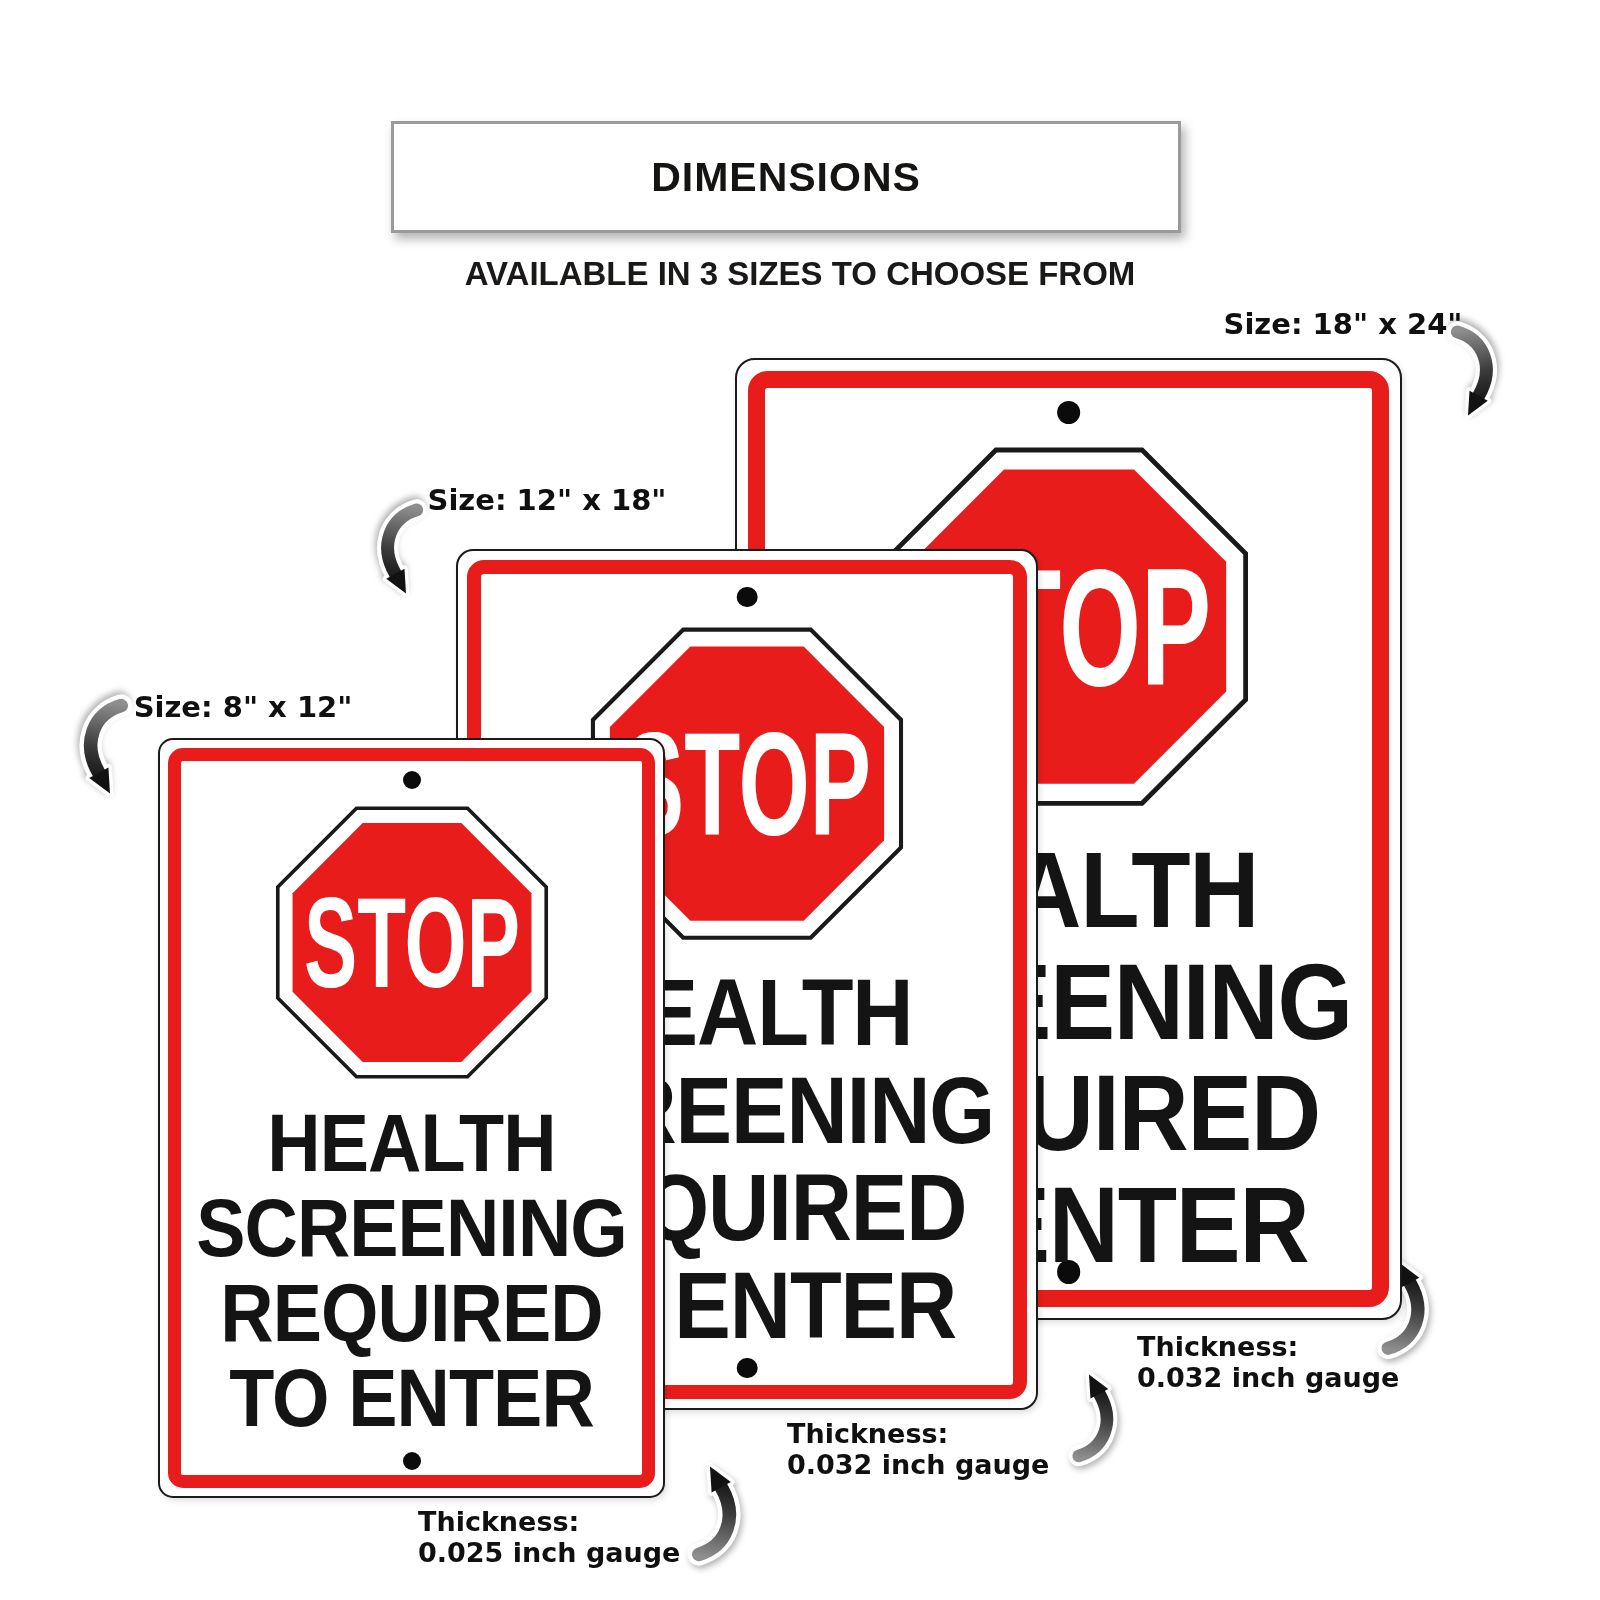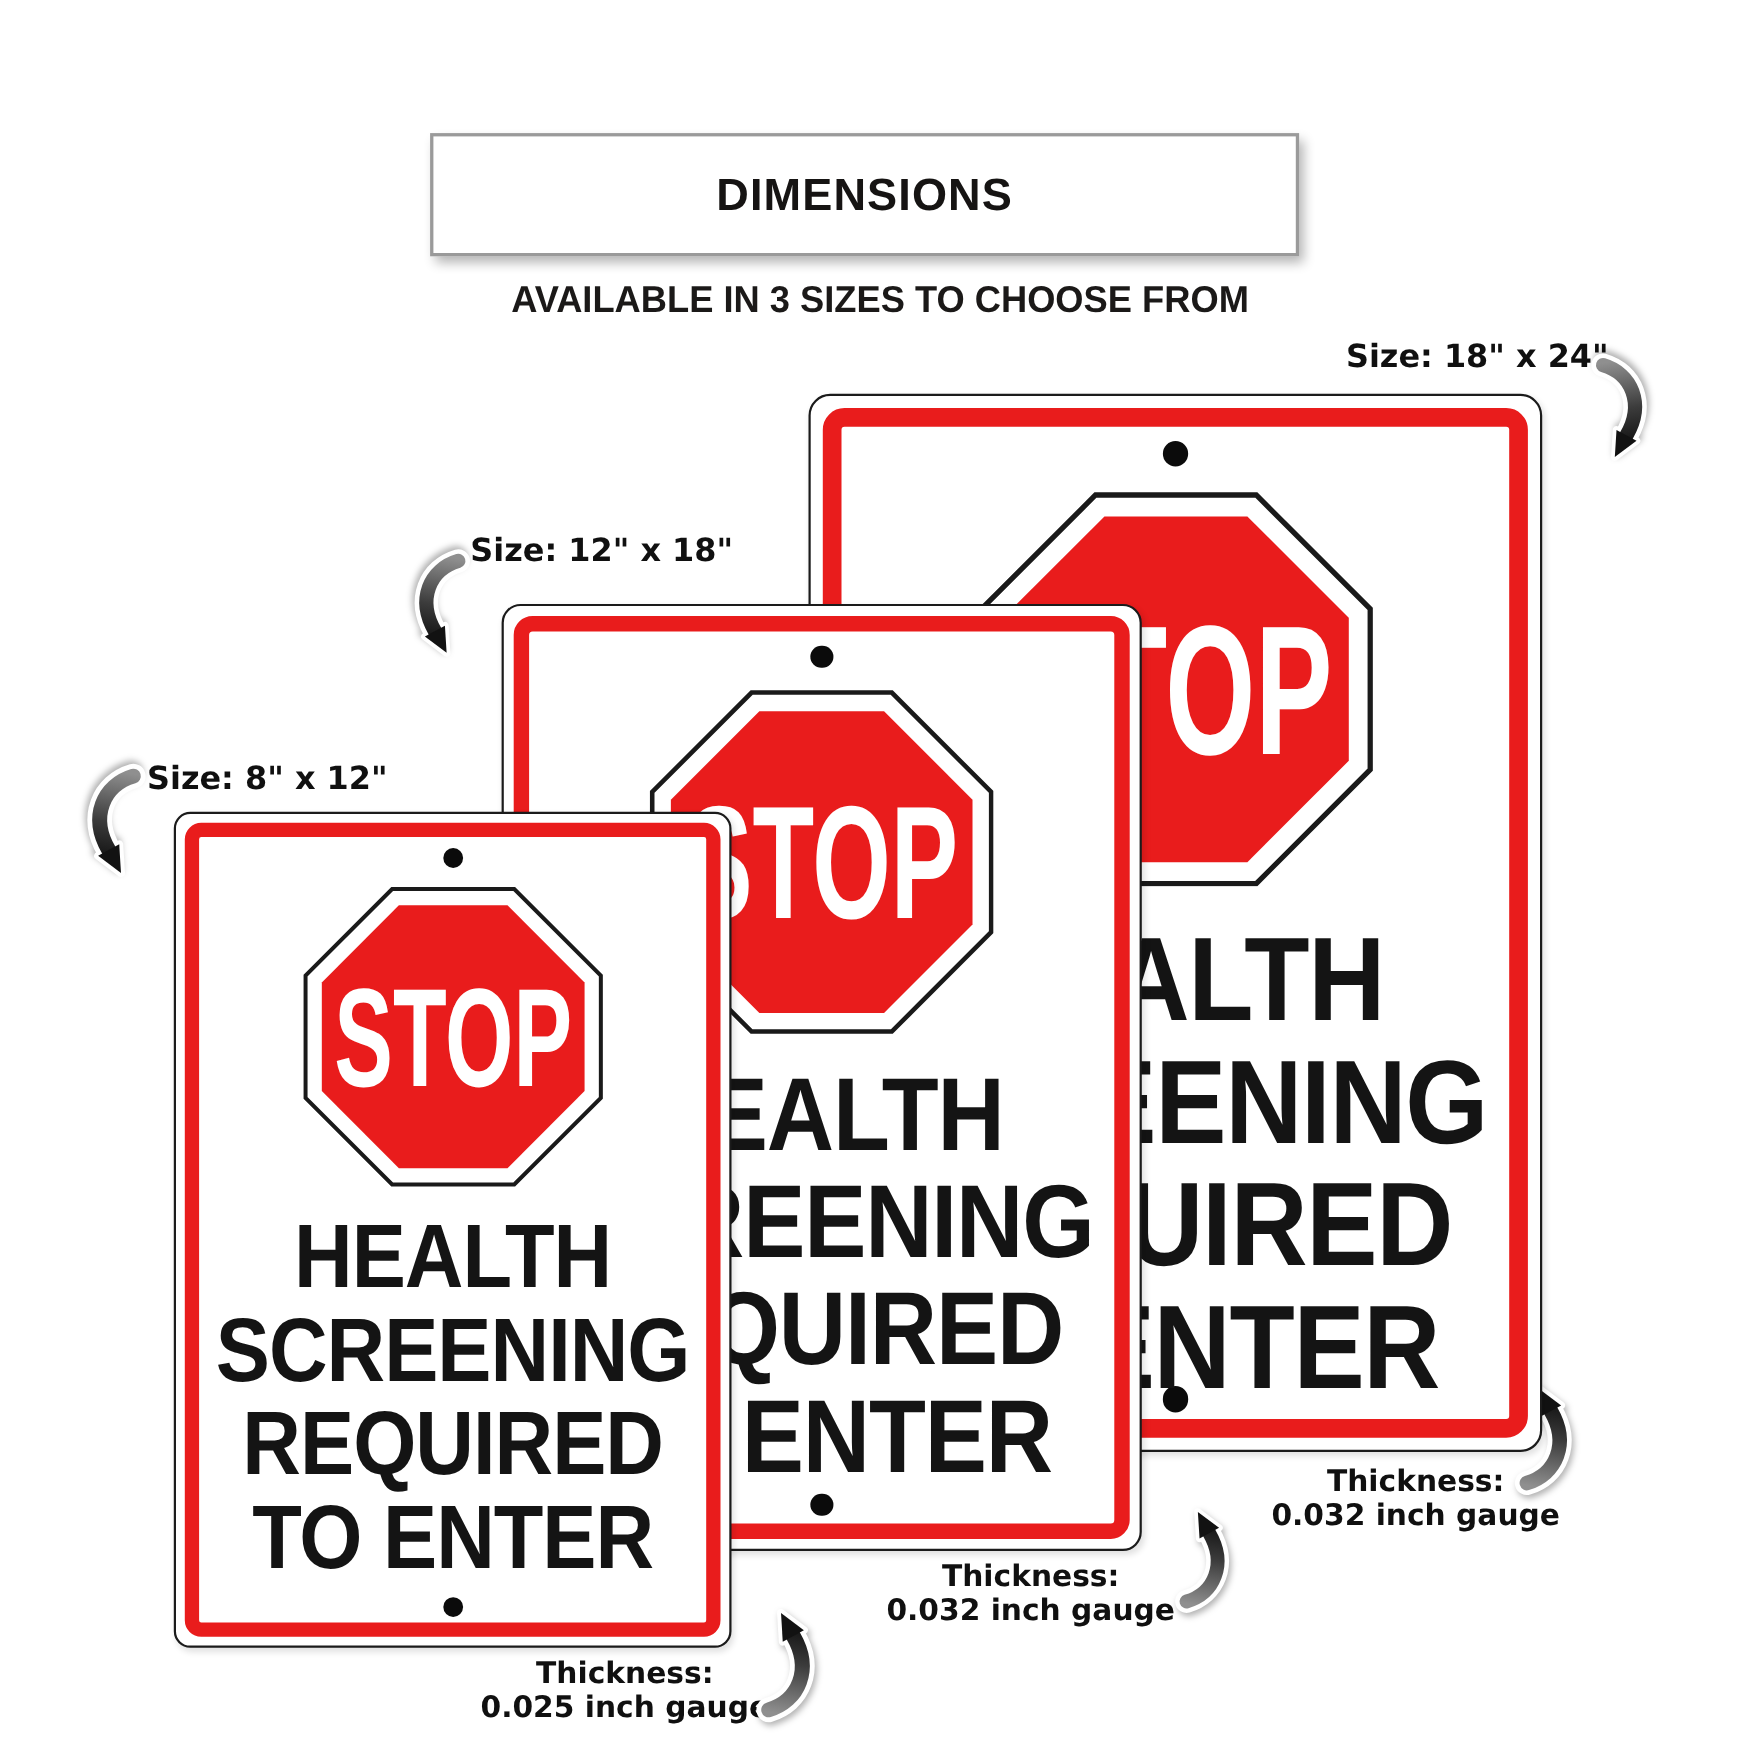--- a/index.html
+++ b/index.html
@@ -44,21 +44,21 @@
             font-size:calc(var(--s)*82px);line-height:calc(var(--s)*85px);
             letter-spacing:calc(var(--s)*-1px);transform:scaleX(0.9);}
 
   
   .size-label{position:absolute;width:280px;text-align:center;white-space:nowrap;
               font-family:"DejaVu Sans",sans-serif;font-weight:bold;font-size:29px;color:#101010;}
   .size-label--small {left:103px;top:690px;}
   .size-label--medium{left:407px;top:483px;}
   .size-label--large {left:1203px;top:307px;}
 
-  .th-label{position:absolute;width:300px;text-align:center;white-space:nowrap;
+  .th-label{position:absolute;width:300px;white-space:nowrap;
             font-family:"DejaVu Sans",sans-serif;font-weight:bold;font-size:27px;
             line-height:31px;color:#101010;}
   .th-label--small {left:418px;top:1506px;}
   .th-label--medium{left:787px;top:1418px;}
   .th-label--large {left:1137px;top:1331px;}
 
   
   .arrow{position:absolute;overflow:visible;filter:drop-shadow(2px 3px 3px rgba(0,0,0,0.30));}
   .arrow--dr{transform:rotate(180deg);}   
   .arrow--dl{transform:scaleY(-1);}       

